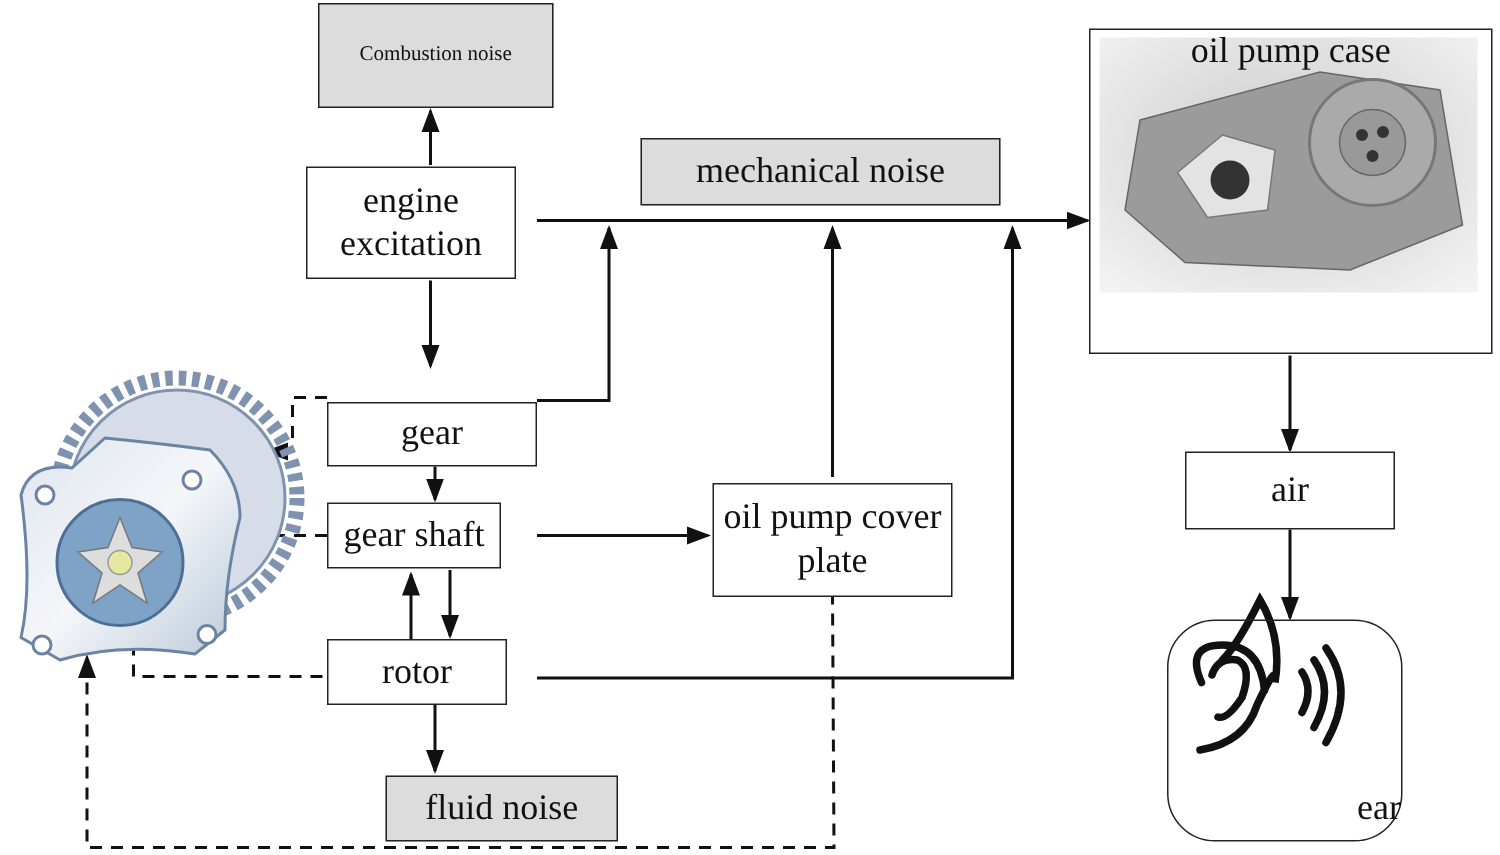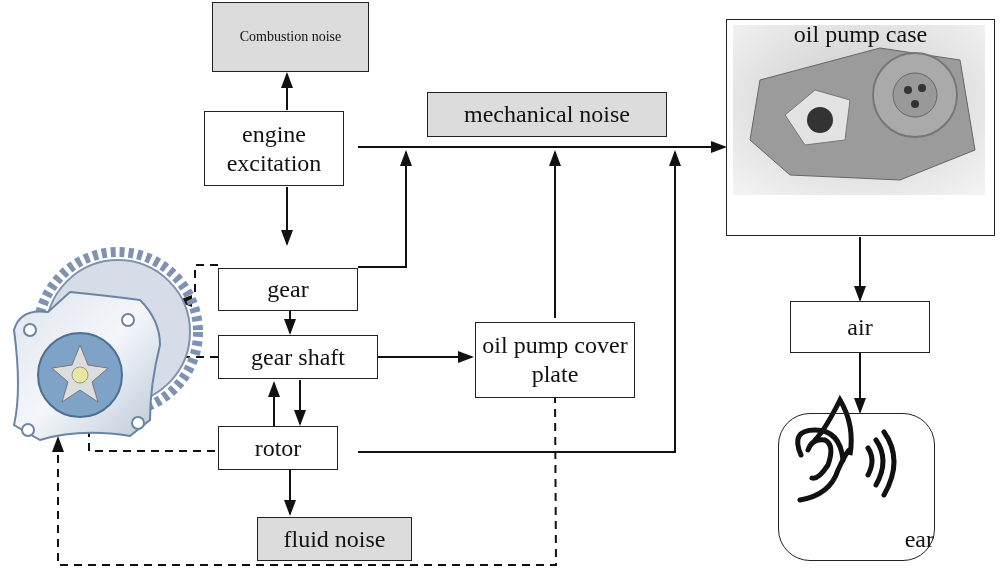--- a/index.html
+++ b/index.html
@@ -96,21 +96,21 @@
     <path d="M868,448 Q876,460 868,475"></path>
     <path d="M876,440 Q890,460 876,485"></path>
     <path d="M884,432 Q904,460 884,495"></path>
   </g>
 </svg>
 
 <div class="box gray" style="left:212px;top:2px;width:157px;height:70px;font-size:14px;padding:0 8px;">Combustion noise</div>
 <div class="box" style="left:204px;top:111px;width:140px;height:75px;padding:0 6px;">engine excitation</div>
 <div class="box gray" style="left:427px;top:92px;width:240px;height:45px;">mechanical noise</div>
 <div class="box" style="left:218px;top:244px;width:140px;height:43px;margin-top:24px;">gear</div>
-<div class="box" style="left:218px;top:335px;width:160px;height:44px;">gear shaft</div>
+<div class="box" style="left:218px;top:335px;width:116px;height:44px;">gear shaft</div>
 <div class="box" style="left:475px;top:322px;width:160px;height:76px;padding:0 6px;">oil pump cover plate</div>
 <div class="box" style="left:218px;top:426px;width:120px;height:44px;">rotor</div>
 <div class="box gray" style="left:212px;top:517px;width:155px;height:44px;margin-left:45px;">fluid noise</div>
 
 <div class="box" style="left:726px;top:19px;width:269px;height:217px;background:transparent;align-items:flex-start;padding-bottom:6px;">
   <span>oil pump case</span>
 </div>
 <div class="box" style="left:790px;top:301px;width:140px;height:52px;">air</div>
 <div class="box" style="left:778px;top:413px;width:157px;height:148px;background:transparent;align-items:flex-end;justify-content:flex-end;padding:0 0 6px 0;border-radius:32px;">
   <span>ear</span>

